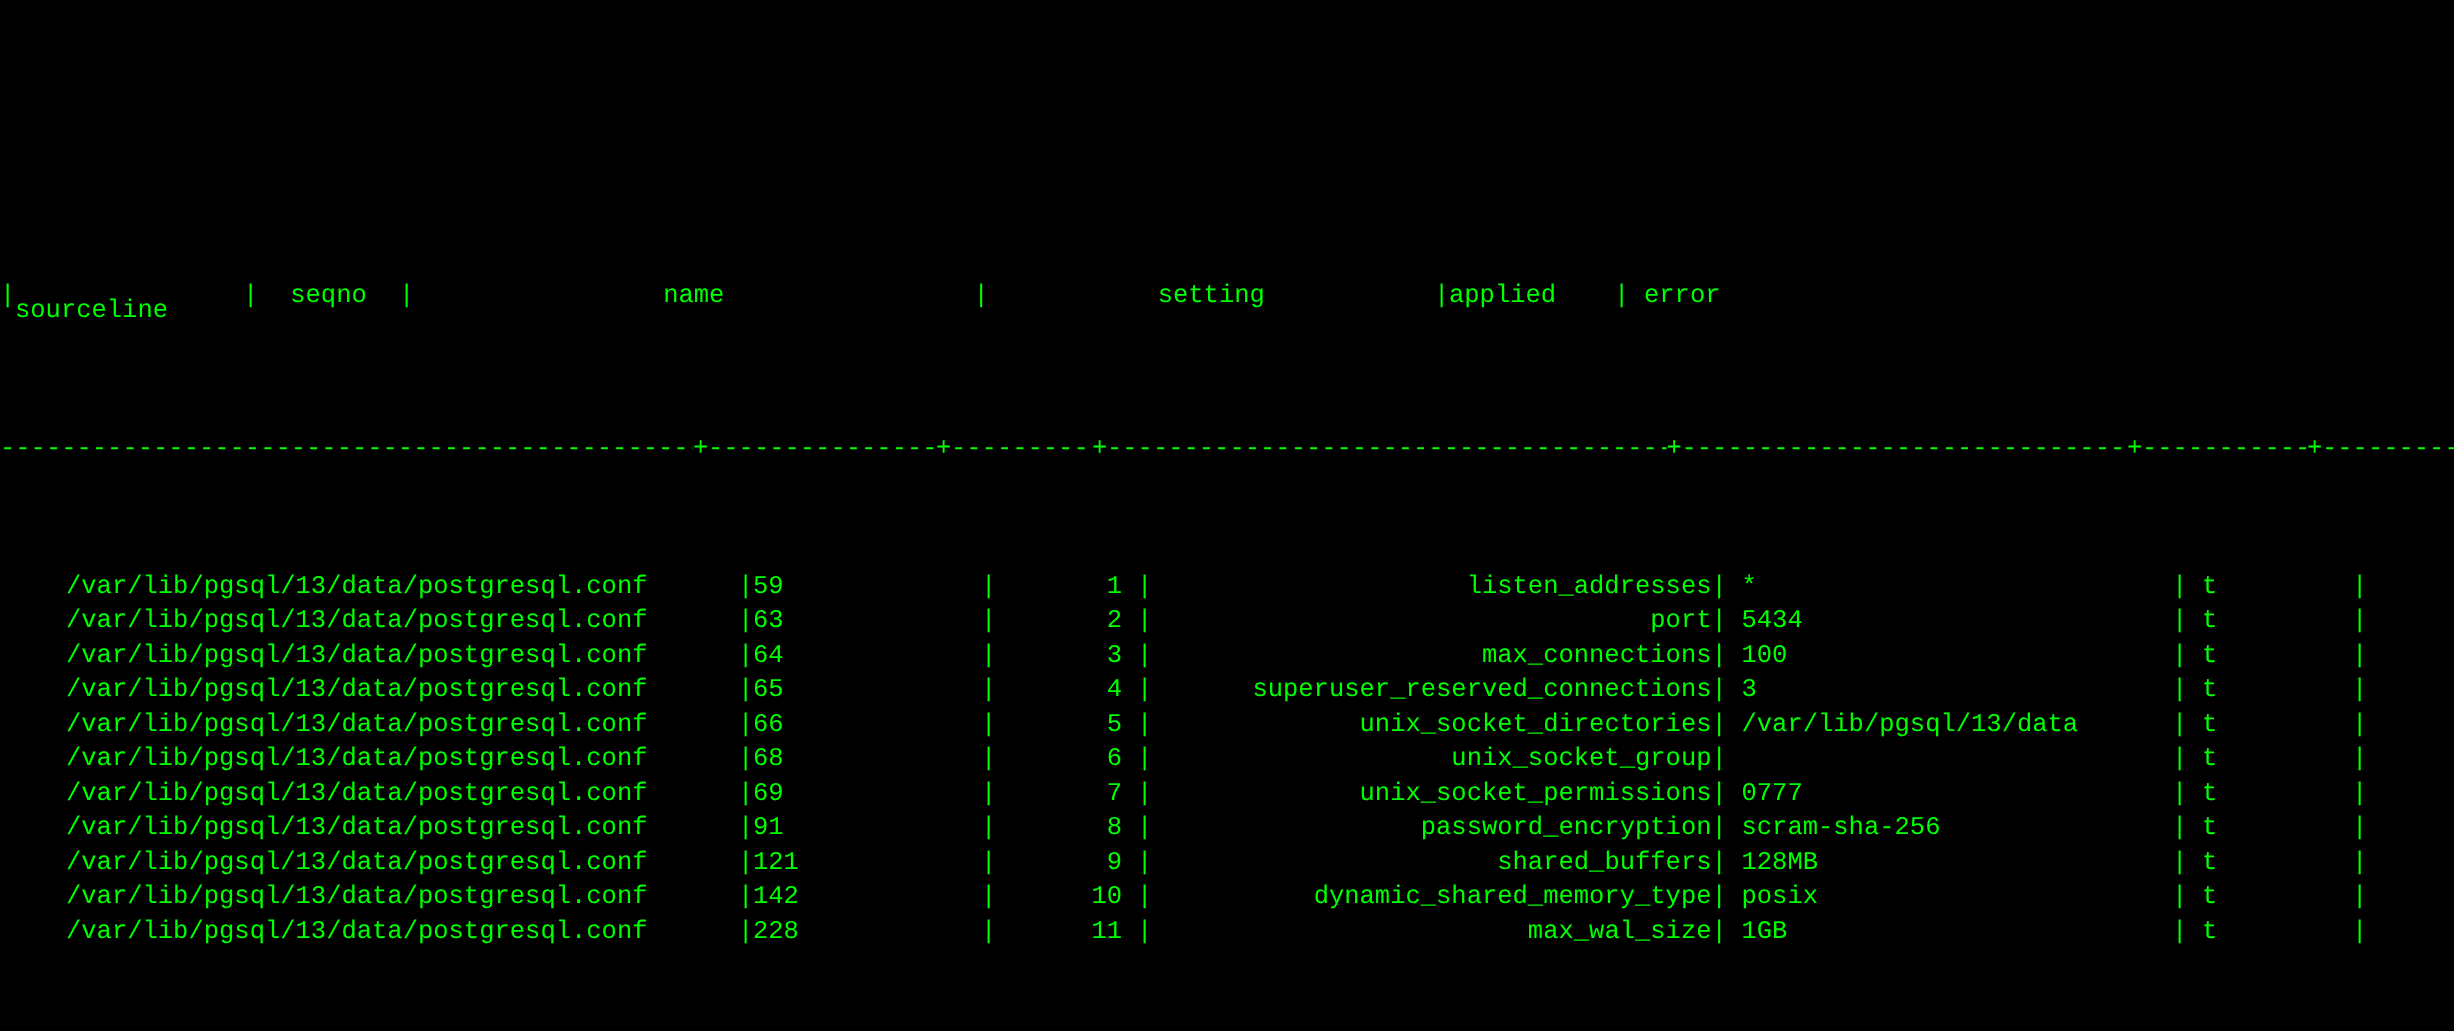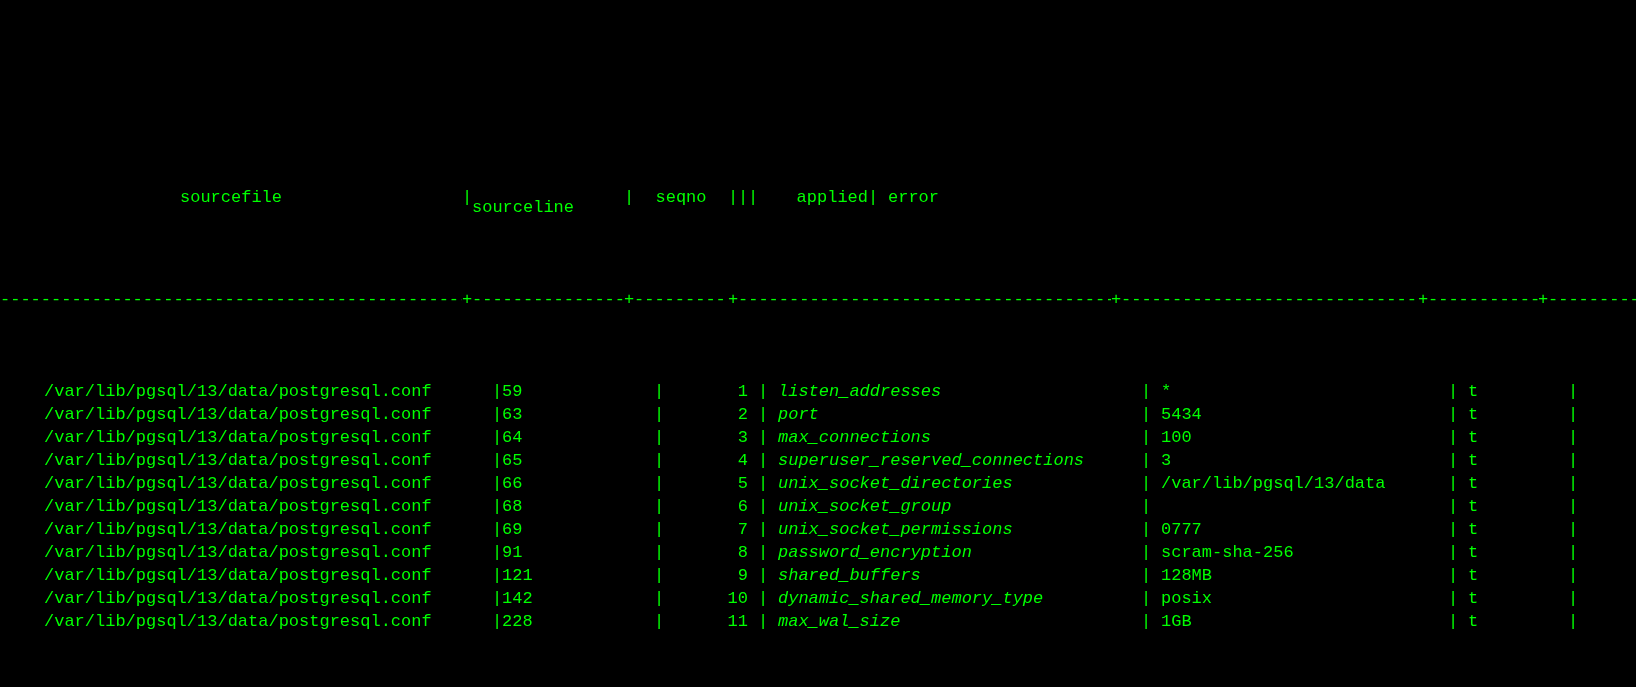--- a/index.html
+++ b/index.html
@@ -28,31 +28,31 @@
   }
   .data-row {
     display: flex;
   }
   .col {
     display: inline-block;
   }
   .col-sourcefile   { width: 462px; padding-left: 14px; text-align: left; margin-left: 30px; }
   .col-sourceline   { width: 152px;  text-align: left; padding-right: 10px;}
   .col-seqno        { width: 94px;  text-align: right; padding-right: 10px;}
-  .col-name         { width: 373px; padding-left: 10px; text-align: left; font-style: italic;}
+  .col-name         { width: 373px; padding-left: 10px; text-align: right;}
   .col-setting      { width: 297px; padding-left: 10px; text-align: left;}
   .col-applied      { width: 110px; padding-left: 10px; text-align: left;}
   .col-error        { flex:1; padding-left: 10px; text-align: left;}
 
   .hd-sourcefile   { width: 462px; text-align: center; }
   .hd-sourceline   { width: 152px; text-align: left; margin-top: 10px; }
   .hd-seqno        { width: 94px;  text-align: center; }
   .hd-name         { width: 373px; text-align: center; }
   .hd-setting      { width: 297px; text-align: center; }
-  .hd-applied      { width: 110px; text-align: right; }
+  .hd-applied      { width: 110px; text-align: left; }
   .hd-error        { flex:1; text-align: left; padding-left:10px;}
 
   .sep { display:inline-block; width:10px; text-align:center; }
 
   .dv { overflow:hidden; letter-spacing: 0px; }
   .dv-sourcefile   { width: 462px; }
   .dv-sourceline   { width: 152px; }
   .dv-seqno        { width: 94px;  }
   .dv-name         { width: 373px; }
   .dv-setting      { width: 297px; }
@@ -62,25 +62,25 @@
 </style>
 </head>
 <body>
 
 
 
 <div class="terminal">
 
 
   <div class="header-line">
-    <span class="col hd-sourcefile">sourcefile</span><span class="sep">|</span>
+    <span class="sep">|</span>
     <span class="col hd-sourceline">sourceline</span><span class="sep">|</span>
     <span class="col hd-seqno">seqno</span><span class="sep">|</span>
-    <span class="sep">|</span>
-    <span class="sep">|</span>
+    <span class="col hd-name">name</span><span class="sep">|</span>
+    <span class="col hd-setting">setting</span><span class="sep">|</span>
     <span class="col hd-applied">applied</span><span class="sep">|</span>
     <span class="col hd-error">error</span>
   </div>
 
   <div class="divider-line">
     <span class="dv dv-sourcefile">----------------------------------------------</span><span class="plus">+</span>
     <span class="dv dv-sourceline">---------------</span><span class="plus">+</span>
     <span class="dv dv-seqno">---------</span><span class="plus">+</span>
     <span class="dv dv-name">-------------------------------------</span><span class="plus">+</span>
     <span class="dv dv-setting">-----------------------------</span><span class="plus">+</span>

